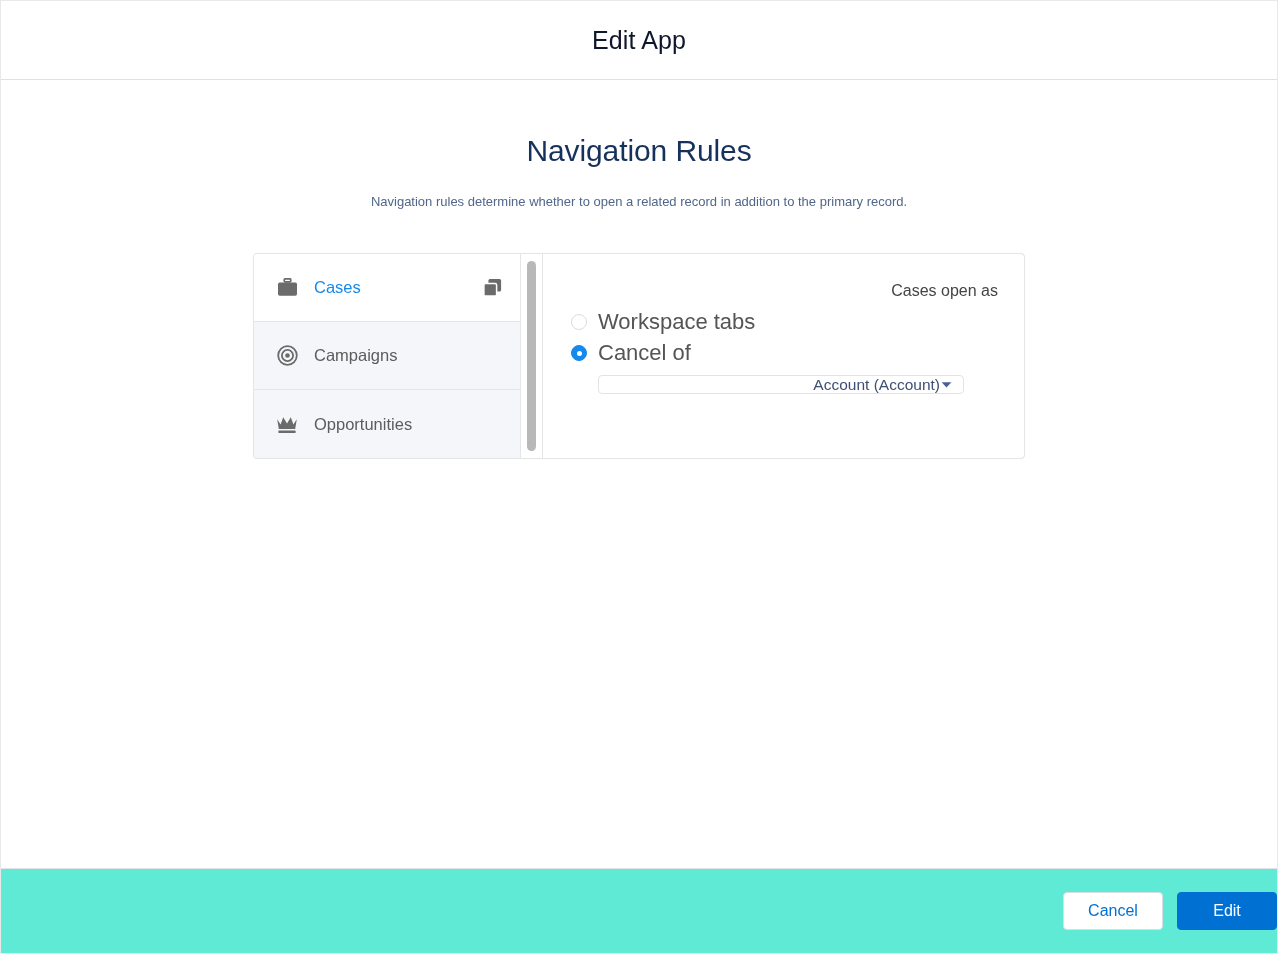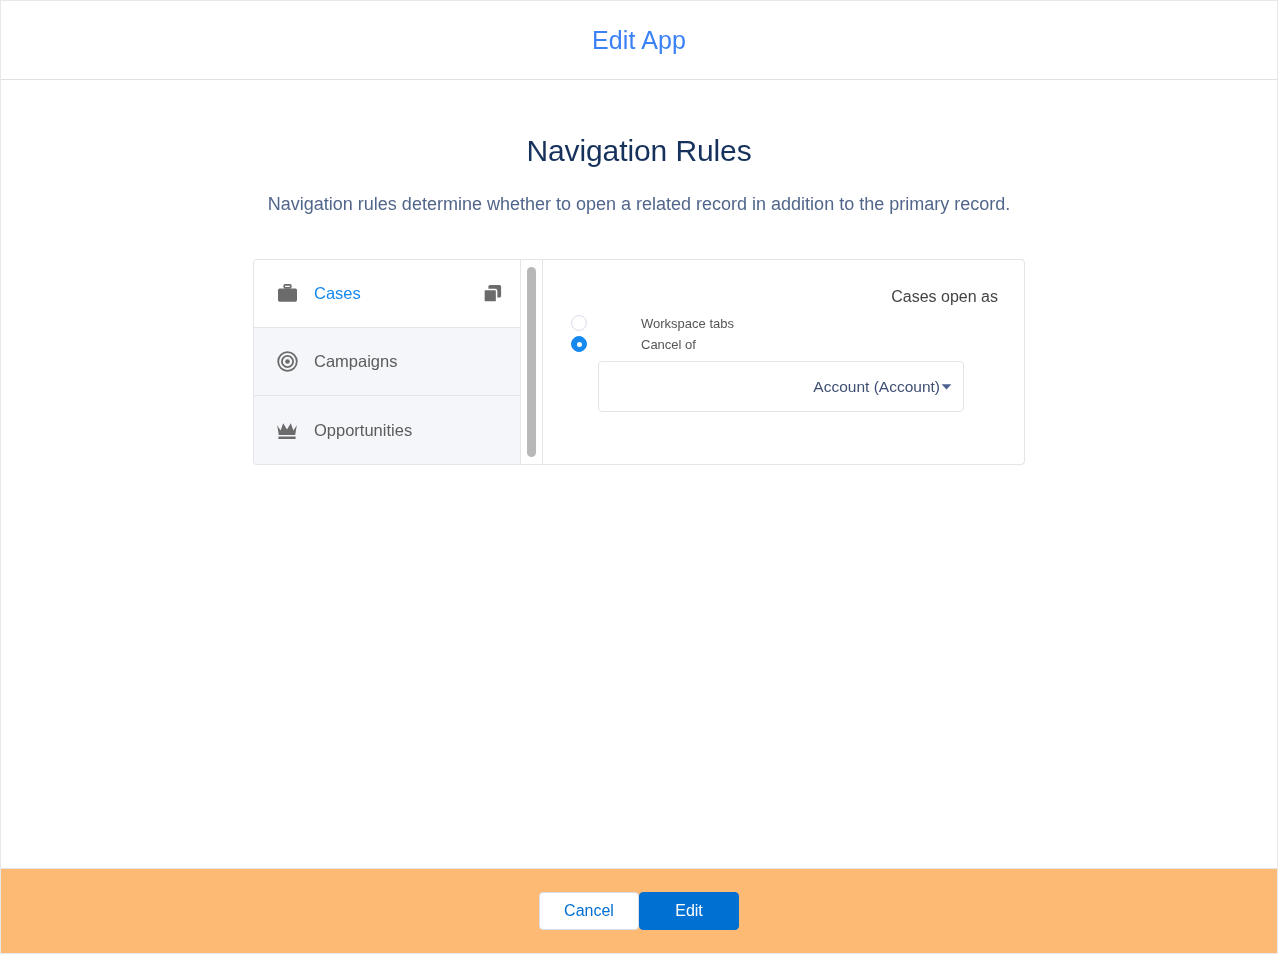--- a/index.html
+++ b/index.html
@@ -31,21 +31,21 @@
     min-height: 79px;
     display: flex;
     align-items: center;
     justify-content: center;
     background: #ffffff;
     border-bottom: 1px solid #e0e0e2;
   }
   .window-title {
     font-size: 25px;
     font-weight: 400;
-    color: #3b82f6;
+    color: #0f172a;
     letter-spacing: 0.1px;
   }
 
   
   .tab-bar {
     height: 59px;
     min-height: 59px;
     display: flex;
     align-items: stretch;
     justify-content: flex-start;
@@ -91,21 +91,21 @@
   .page-heading {
     text-align: center;
     font-size: 30px;
     font-weight: 400;
     color: #16325c;
     margin: 54px 0 0 0;
     letter-spacing: -0.1px;
   }
   .page-subheading {
     text-align: center;
-    font-size: 18px;
+    font-size: 13px;
     color: #51668a;
     margin: 26px 0 7px 0;
     font-weight: 400;
   }
 
   
   .rules-card {
     margin: 44px auto 0 auto;
     width: 772px;
     min-height: 206px;
@@ -225,30 +225,29 @@
     left: 50%;
     top: 50%;
     width: 5px;
     height: 5px;
     margin-left: -2.5px;
     margin-top: -2.5px;
     border-radius: 50%;
     background: #ffffff;
   }
   .radio-label {
-    font-size: 13px;
+    font-size: 22px;
     color: #555555;
-    margin-left: 43px;
   }
 
   .select-wrap {
     margin-left: 27px;
     margin-top: 9px;
     width: 366px;
-    height: 51px;
+    height: 19px;
     border: 1px solid #e1e3e6;
     border-radius: 4px;
     background: #ffffff;
     display: flex;
     align-items: center;
     padding: 0 11px 0 14px;
     cursor: pointer;
     user-select: none;
   }
   .select-value {
@@ -262,24 +261,25 @@
     color: #4c6091;
     display: flex;
     align-items: center;
     justify-content: center;
   }
 
   
   .window-footer {
     height: 84px;
     min-height: 84px;
-    background: #fdba74;
-    display: flex;
-    align-items: center;
-    justify-content: center;
+    background: #5eead4;
+    display: flex;
+    align-items: center;
+    justify-content: flex-end;
+    gap: 14px;
   }
   .btn {
     height: 38px;
     min-width: 100px;
     border-radius: 4px;
     font-size: 16px;
     display: inline-flex;
     align-items: center;
     justify-content: center;
     padding: 0 22px;

